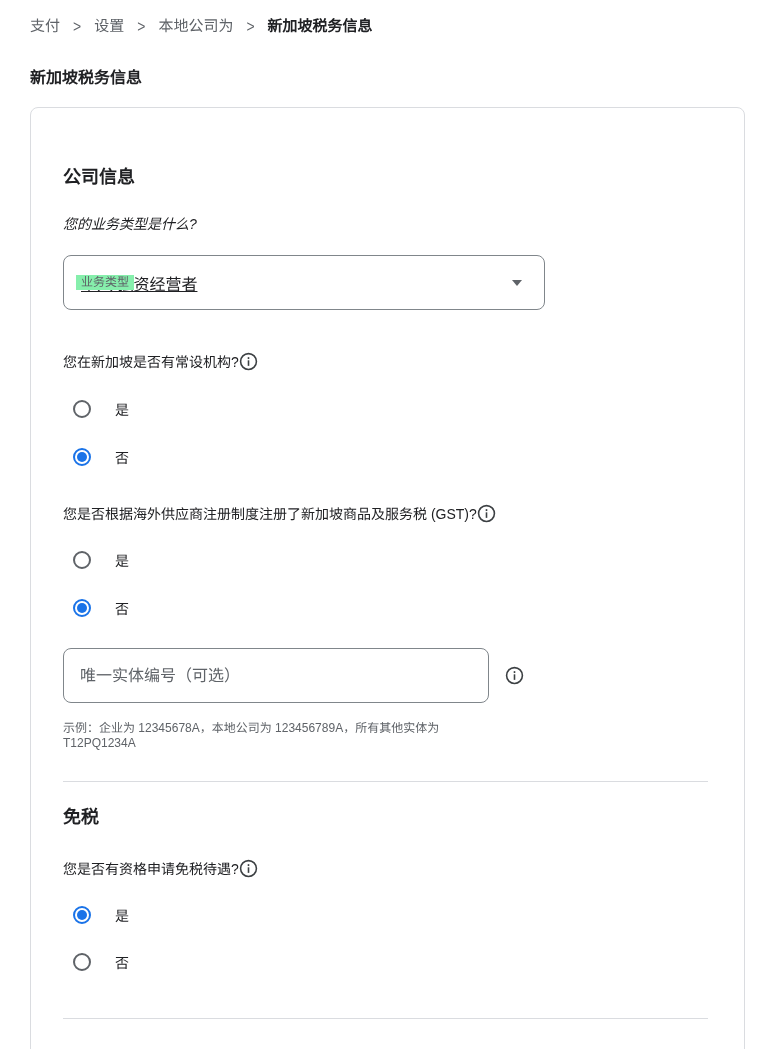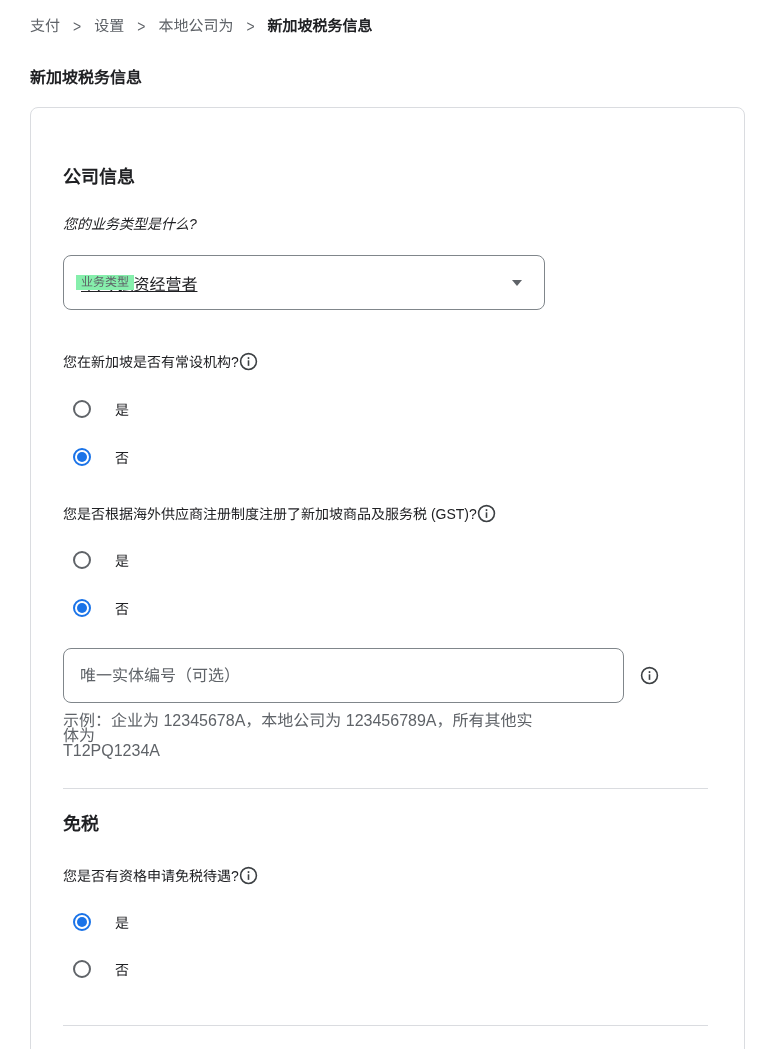--- a/index.html
+++ b/index.html
@@ -83,27 +83,27 @@
   .radio.checked::after{
     content:""; position:absolute; top:50%; left:50%;
     width:10px; height:10px; margin:-5px 0 0 -5px;
     border-radius:50%; background:var(--accent);
   }
   .radio-label{ font-size:14px; color:var(--text); }
 
   
   .input-row{ display:flex; align-items:center; gap:16px; margin-top:30px; }
   .text-input{
-    width:561px; height:55px;
+    width:426px; height:55px;
     border:1px solid var(--field-border); border-radius:8px;
     padding:0 16px; font-size:16px; color:var(--text); outline:none;
     font-family:"Liberation Sans","DejaVu Sans",sans-serif; background:#fff;
   }
   .text-input::placeholder{ color:var(--muted); opacity:1; }
-  .helper{ margin-top:10px; font-size:16px; line-height:15px; color:var(--muted); max-width:482px; }
+  .helper{ margin-top:18px; font-size:12px; line-height:15px; color:var(--muted); max-width:482px; }
   .helper span{ display:block; }
 
   .divider{ height:1px; background:var(--divider); margin-top:30px; }
   .divider.second{ margin-top:46px; }
   .mt-sect{ margin-top:24px; }
   .mt-q1{ margin-top:27px;font-style:italic; }
   .mt-q2{ margin-top:42px; }
   .mt-q3{ margin-top:37px; }
   .mt-q4{ margin-top:31px; }
   .mt-r28{ margin-top:28px; }

